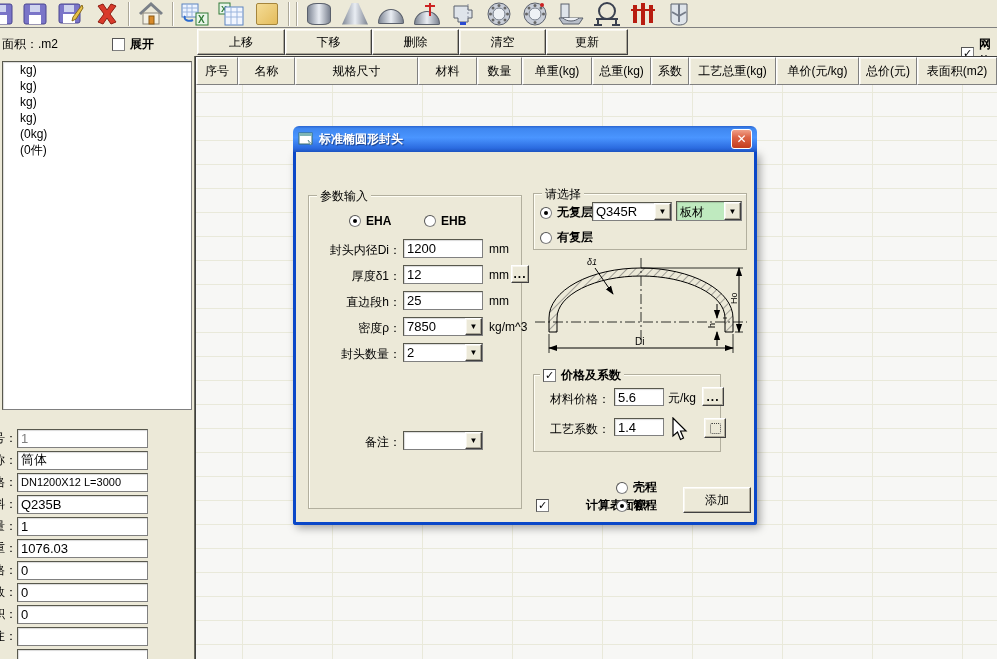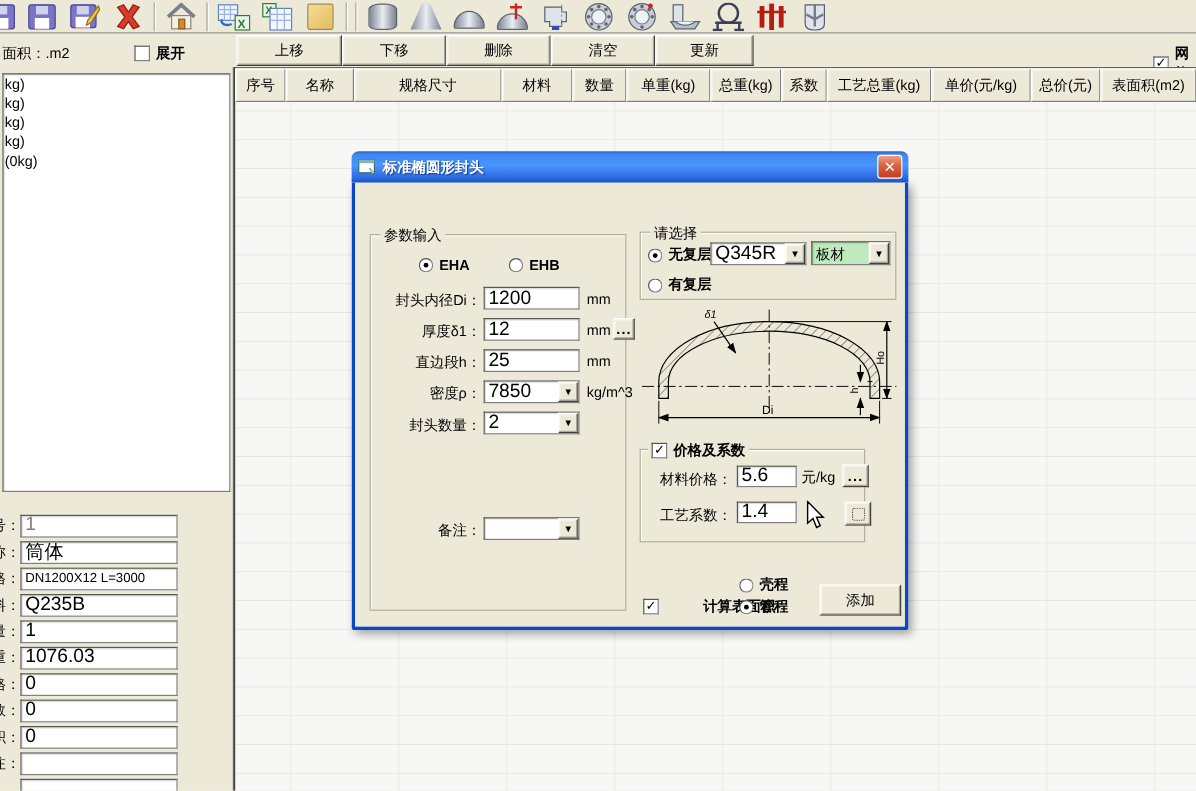--- a/index.html
+++ b/index.html
@@ -6,21 +6,21 @@
   html,body { width:997px; height:659px; overflow:hidden; }
   body { font-family:"Liberation Sans","DejaVu Sans",sans-serif; font-size:12px; color:#000; background:#ece9d8; position:relative; }
   .abs { position:absolute; }
 
   
   .btn3d { background:#ece9d8; border:1px solid #404040; border-top-color:#fff; border-left-color:#fff;
            box-shadow: inset -1px -1px 0 #aca899, inset 1px 1px 0 #f8f6ee;
            display:flex; align-items:center; justify-content:center; cursor:default; font-size:12px; }
   .sunken { background:#fff; border:1px solid #808080; border-top-color:#58584d; border-left-color:#58584d;
             box-shadow: inset 1px 1px 1px rgba(0,0,0,.15); }
-  .inputv { font-family:"Liberation Sans","DejaVu Sans",sans-serif; font-size:16px; border:none; outline:none; background:transparent;
+  .inputv { font-family:"Liberation Sans","DejaVu Sans",sans-serif; font-size:13px; border:none; outline:none; background:transparent;
             width:100%; height:100%; padding:1px 3px; }
   .combo { display:flex; }
   .combo .cval { flex:1; overflow:hidden; }
   .carrow { width:17px; font-size:8px; color:#000; }
   .radio { width:12px; height:12px; border-radius:50%; background:#fff; border:1px solid #808080;
            border-top-color:#555; border-left-color:#555; position:relative; flex:none; }
   .radio.on::after { content:""; position:absolute; left:3px; top:3px; width:4px; height:4px; border-radius:50%; background:#000; }
   .check { width:13px; height:13px; background:#fff; border:1px solid #808080; border-top-color:#555; border-left-color:#555;
            position:relative; flex:none; font-size:11px; line-height:11px; text-align:center; font-weight:bold; }
   .check.on::after { content:"✓"; position:absolute; left:1px; top:0; }
@@ -46,21 +46,21 @@
       background-image: linear-gradient(#e9e9da 1px, transparent 1px),
                         linear-gradient(90deg,#e9e9da 1px, transparent 1px);
       background-size: 90px 24px; background-position: 46px 11px; }
   .hcell { background:#ece9d8; border:1px solid #808080; border-top-color:#fff; border-left-color:#fff;
            box-shadow: inset 1px 1px 0 #f8f6ee; display:flex; align-items:center; justify-content:center;
            height:28px; flex:none; overflow:hidden; white-space:nowrap; }
 
   
   #leftcol { left:0; top:56px; width:195px; height:603px; background:#ece9d8; border-right:1px solid #6b6b5e; }
   #listbox { left:2px; top:5px; width:190px; height:349px; }
-  .lbline { padding-left:1px; height:16px; line-height:16px; white-space:nowrap; }
+  .lbline { padding-left:17px; height:16px; line-height:16px; white-space:nowrap; }
   .frow { position:absolute; left:0; height:20px; display:flex; align-items:center; width:150px; }
   .flabel { width:17px; overflow:hidden; display:flex; justify-content:flex-end; white-space:nowrap; flex:none; }
   .finput { width:131px; height:19px; flex:none; }
 
   
   #dialog { left:293px; top:152px; width:464px; height:373px; background:#ece9d8;
             border:3px solid #0a47c8; border-top:none; border-radius:0 0 3px 3px;
             box-shadow: 3px 3px 8px rgba(0,0,0,.35); }
   #dlg-title { position:absolute; left:-3px; top:-26px; width:464px; height:26px; border-radius:6px 6px 0 0;
             background:linear-gradient(180deg,#2964d0 0%,#3f87f0 10%,#4a95ff 45%,#2b6be0 85%,#1c53c0 100%);
@@ -254,20 +254,21 @@
   </div>
 </div>
 
 <div id="leftcol" class="abs">
   <div id="listbox" class="abs sunken">
     <div class="lbline">kg)</div>
     <div class="lbline">kg)</div>
     <div class="lbline">kg)</div>
     <div class="lbline">kg)</div>
     <div class="lbline">(0kg)</div>
+    <div class="lbline">(0件)</div>
   </div>
 
   <div class="frow" style="top:372px">
     <span class="flabel">号：</span>
     <span class="finput sunken"><input class="inputv" style="color: rgb(128, 128, 128);" value="1"></span>
   </div>
   <div class="frow" style="top:394px">
     <span class="flabel">称：</span>
     <span class="finput sunken"><input class="inputv" value="筒体" style=""></span>
   </div>

